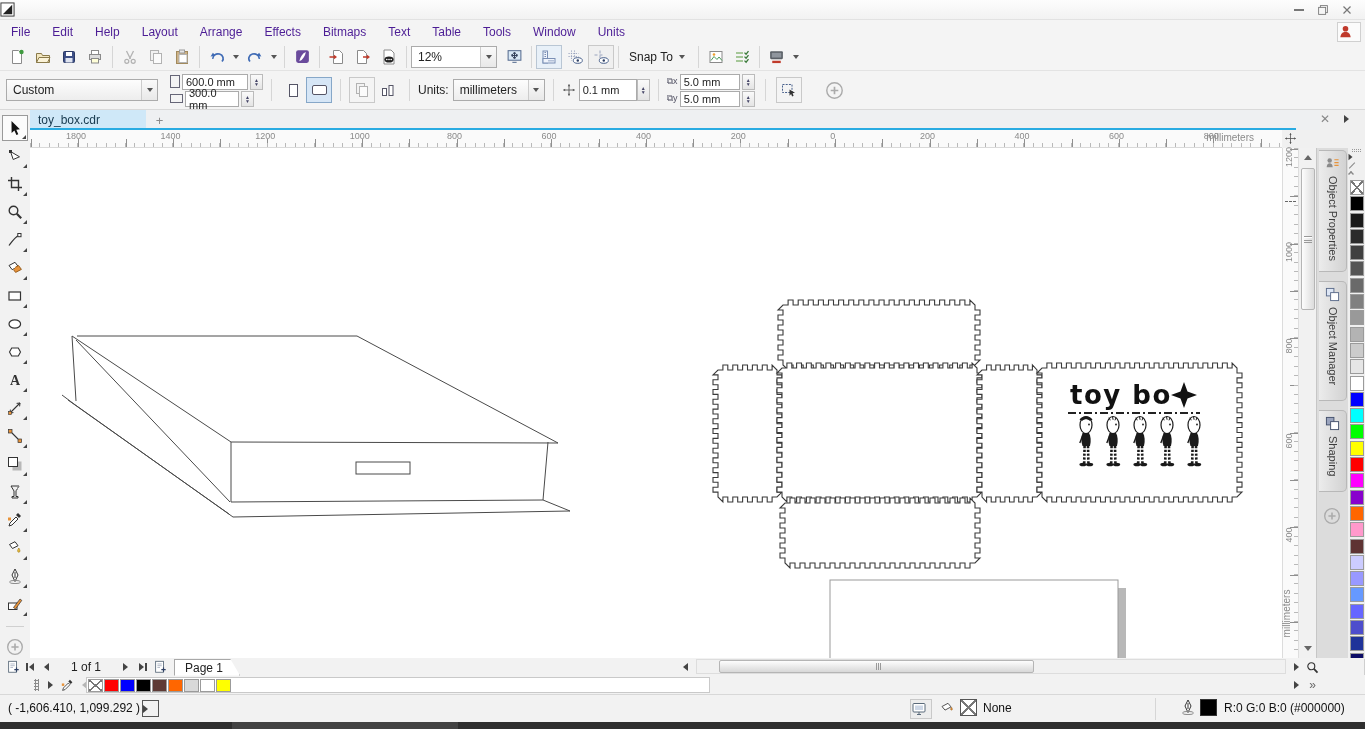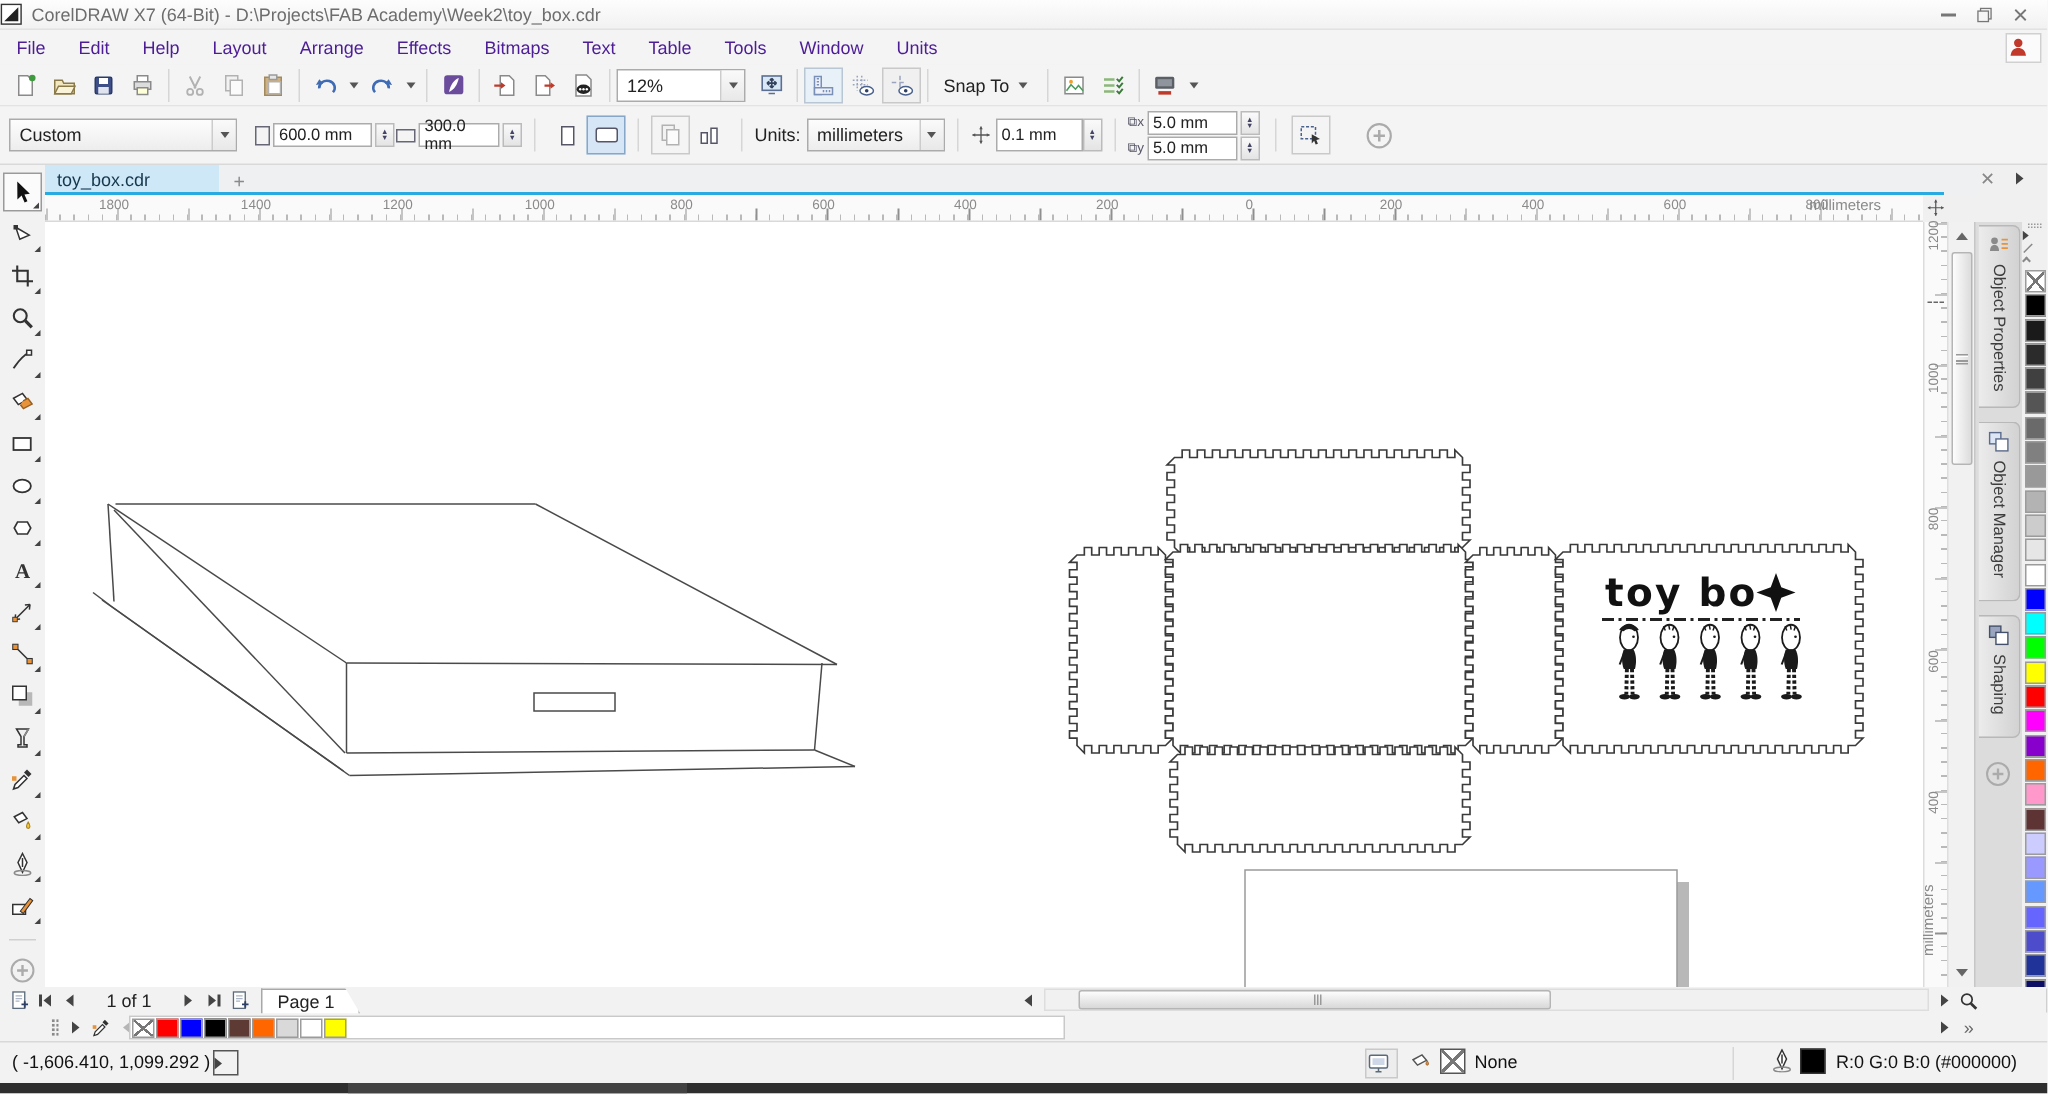--- a/index.html
+++ b/index.html
@@ -322,21 +322,20 @@
         <rect x="1.5" y="1.5" width="8" height="8" fill="#9aa4be" stroke="#44506b"></rect>
         <rect x="6" y="6" width="8.5" height="8.5" fill="#fff" stroke="#44506b"></rect>
       </symbol>
 </defs>
 </svg>
 
 <div class="titlebar">
   <svg class="i" width="15" height="15" viewBox="0 0 16 16">
       <use href="#sy-corellogo"></use>
     </svg>
-  <span class="title">CorelDRAW X7 (64-Bit) - D:\Projects\FAB Academy\Week2\toy_box.cdr</span>
   <div style="position:absolute;right:6px;top:2px;display:flex">
     <div class="wbtn">
         <span style="border-bottom:2px solid #777;width:10px;display:block"></span>
       </div>
     <div class="wbtn">
         <svg class="i" width="14" height="14" viewBox="0 0 16 16">
           <use href="#sy-restore"></use>
         </svg>
       </div>
     <div class="wbtn">
@@ -492,21 +491,21 @@
   <span class="dd"></span>
 </div>
 
 <div class="propbar">
   <div class="combo" style="width:152px;height:22px;background:linear-gradient(#fdfdfd,#ededed)">
     <span>Custom</span>
     <span class="dbox">
         <span class="dd" style="margin:0"></span>
       </span>
   </div>
-  <div style="display:flex;flex-direction:row;margin-left:12px;gap:1px">
+  <div style="display:flex;flex-direction:column;margin-left:12px;gap:1px">
     <div style="display:flex;align-items:center;gap:2px">
       <span style="width:10px;height:13px;border:1px solid #667;display:inline-block"></span>
       <div class="field" style="width:66px">
           <span>600.0 mm</span>
         </div>
       <span class="spin">▲<br>▼</span>
     </div>
     <div style="display:flex;align-items:center;gap:2px">
       <span style="width:13px;height:9px;border:1px solid #667;display:inline-block"></span>
       <div class="field" style="width:54px">

